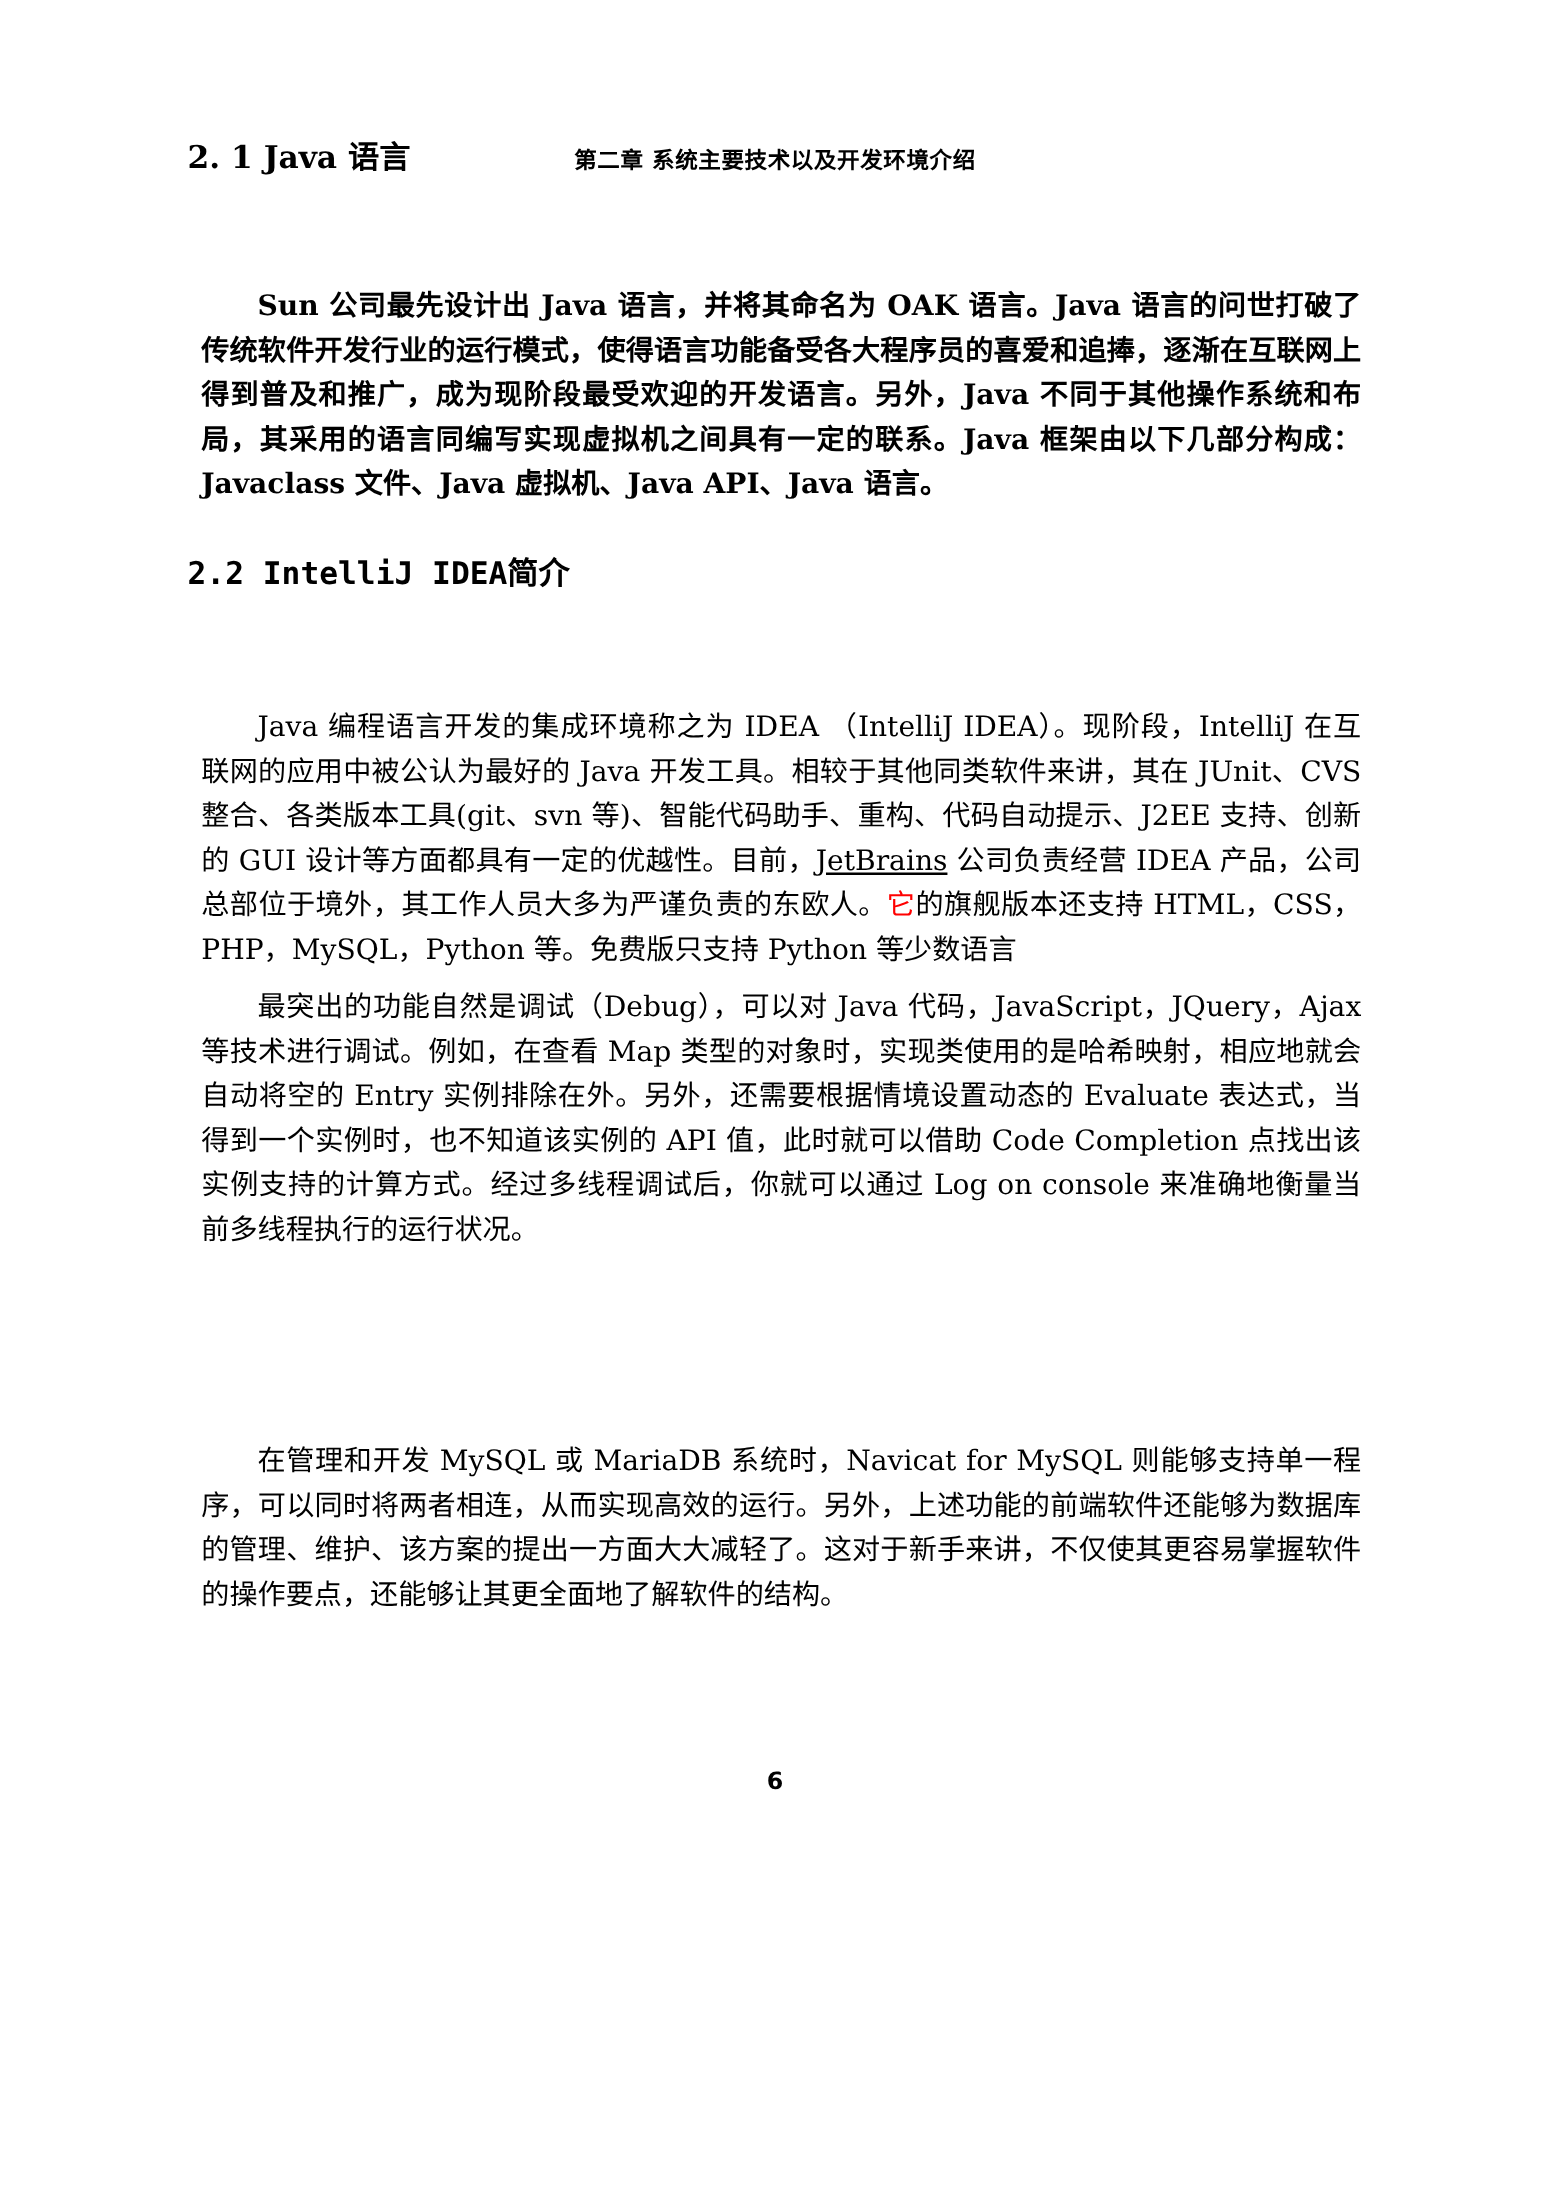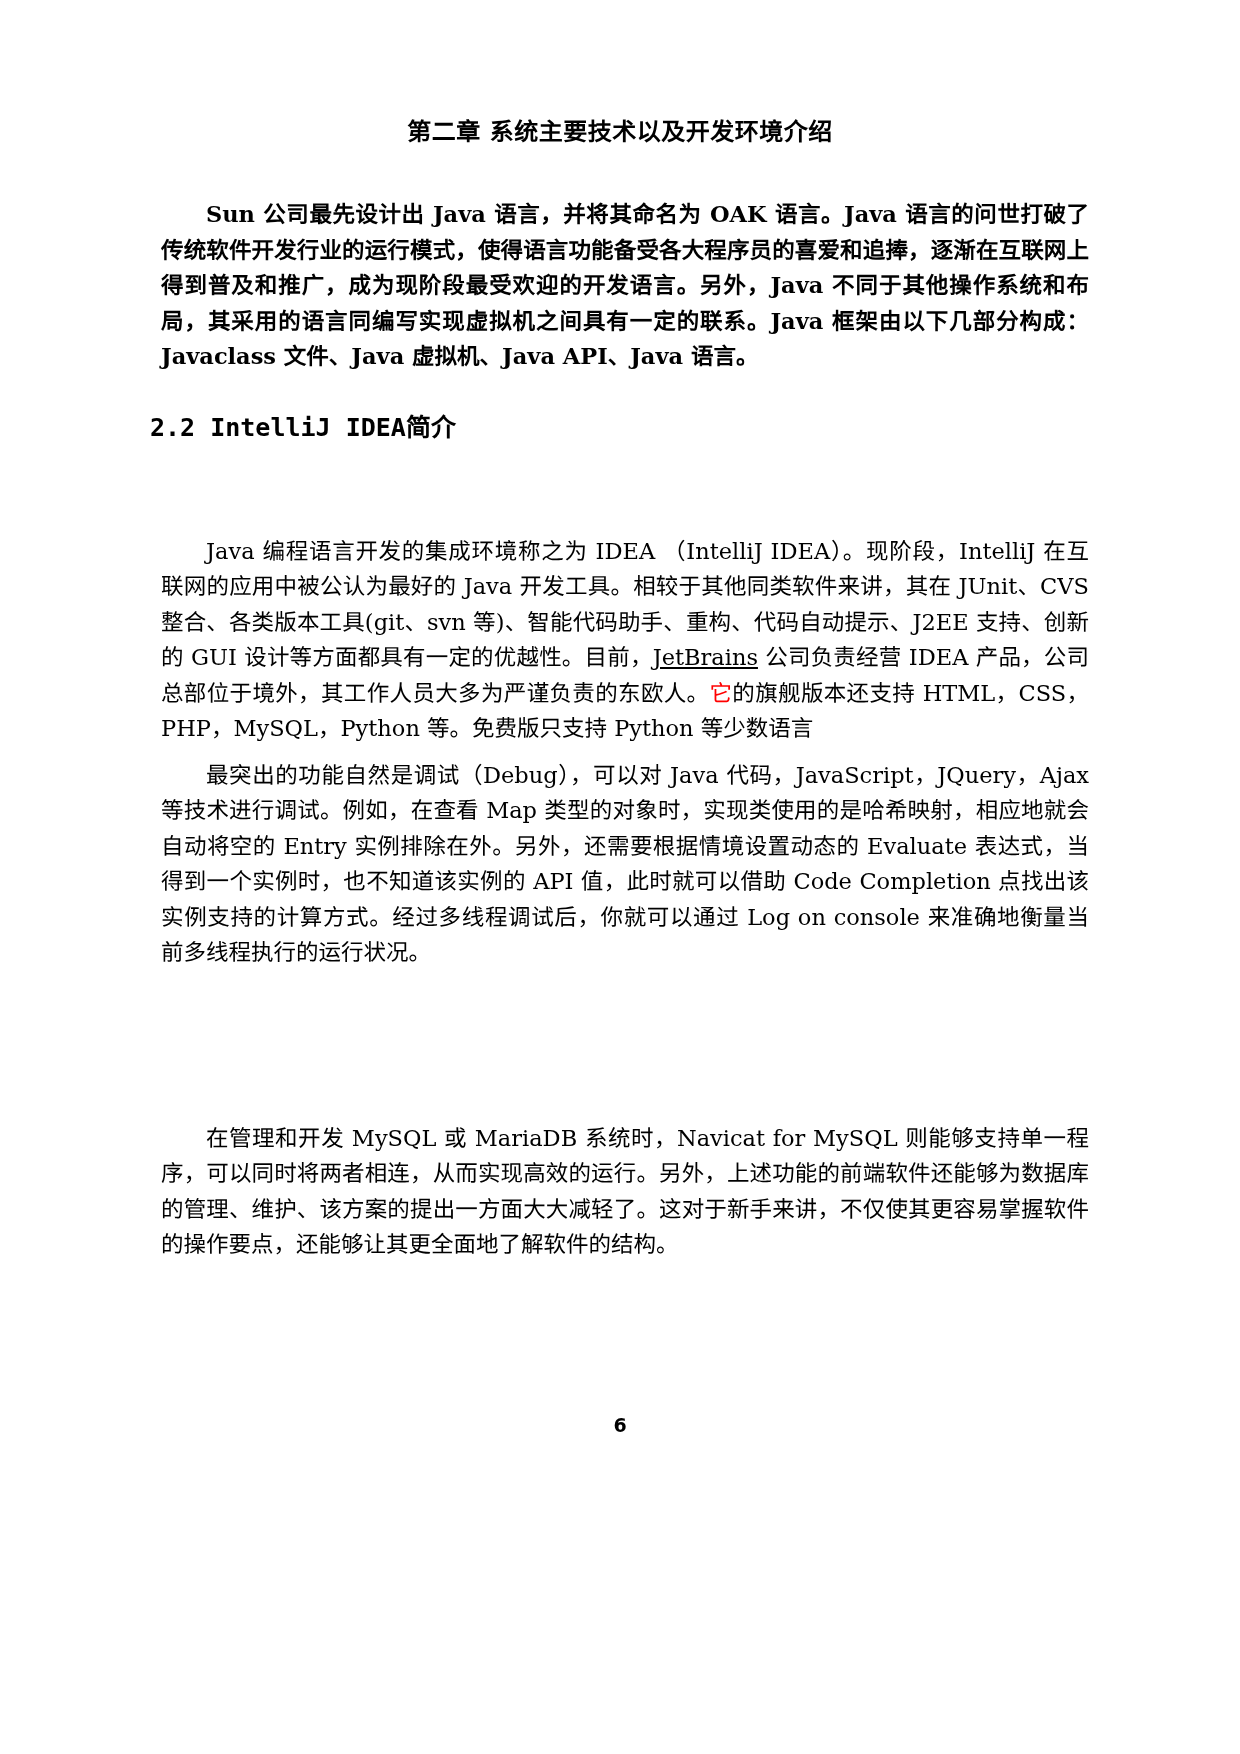--- a/index.html
+++ b/index.html
@@ -30,21 +30,21 @@
     left: 150px;
     top: 0;
     width: 950px;
   }
 
   
   .doc-title {
     text-align: center;
     font-family: "DejaVu Sans", "Liberation Sans", sans-serif;
     font-weight: bold;
-    font-size: 24px;
+    font-size: 18px;
     letter-spacing: 0.5px;
     margin: 0;
     padding-top: 118px;
     line-height: 1.2;
   }
 
   
   .h2 {
     font-family: "DejaVu Sans Mono", "Liberation Mono", monospace;
     font-weight: bold;
@@ -113,20 +113,21 @@
 <body>
 
 <div class="page">
 
   <h1 class="doc-title">第二章 系统主要技术以及开发环境介绍</h1>
 
   <div class="content">
 
     <div class="sp-h2-1"></div>
 
+    <h2 class="h2 serif-num"><span>2. 1 </span><span>Java </span><span class="cjk">语言</span></h2>
 
     <div class="sp-after-h2-1"></div>
 
     <p class="body bold indent">Sun 公司最先设计出 Java 语言，并将其命名为 OAK 语言。Java 语言的问世打破了传统软件开发行业的运行模式，使得语言功能备受各大程序员的喜爱和追捧，逐渐在互联网上得到普及和推广，成为现阶段最受欢迎的开发语言。另外，Java 不同于其他操作系统和布局，其采用的语言同编写实现虚拟机之间具有一定的联系。Java 框架由以下几部分构成：Javaclass 文件、Java 虚拟机、Java API、Java 语言。</p>
 
     <div class="sp-h2-2-before"></div>
 
     <h2 class="h2"><span>2.2 </span><span>IntelliJ IDEA</span><span class="cjk">简介</span></h2>
 
     <div class="sp-after-h2-2"></div>

